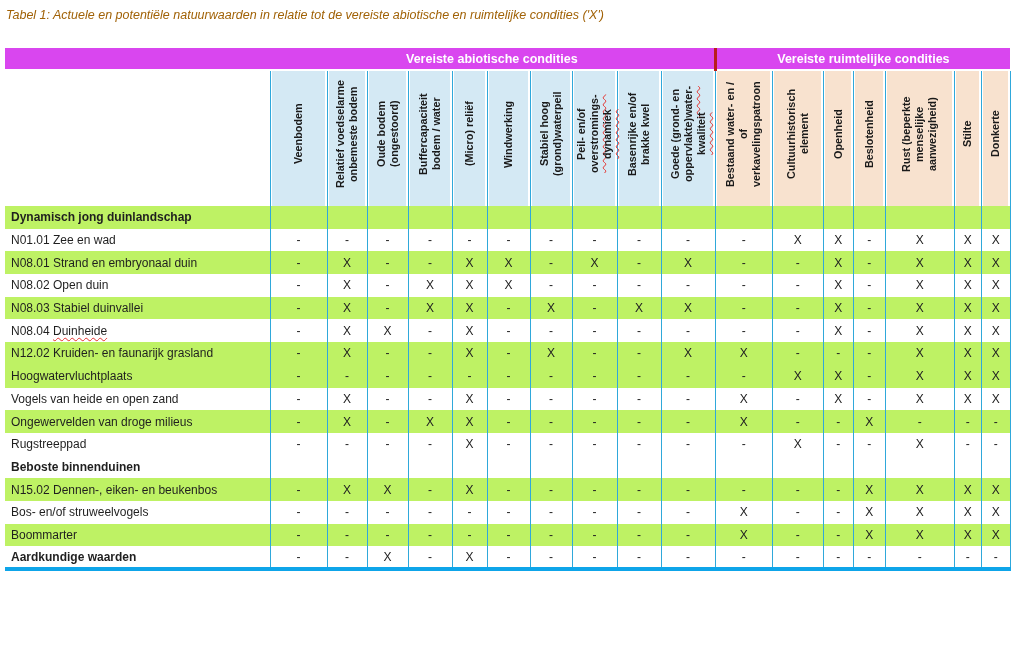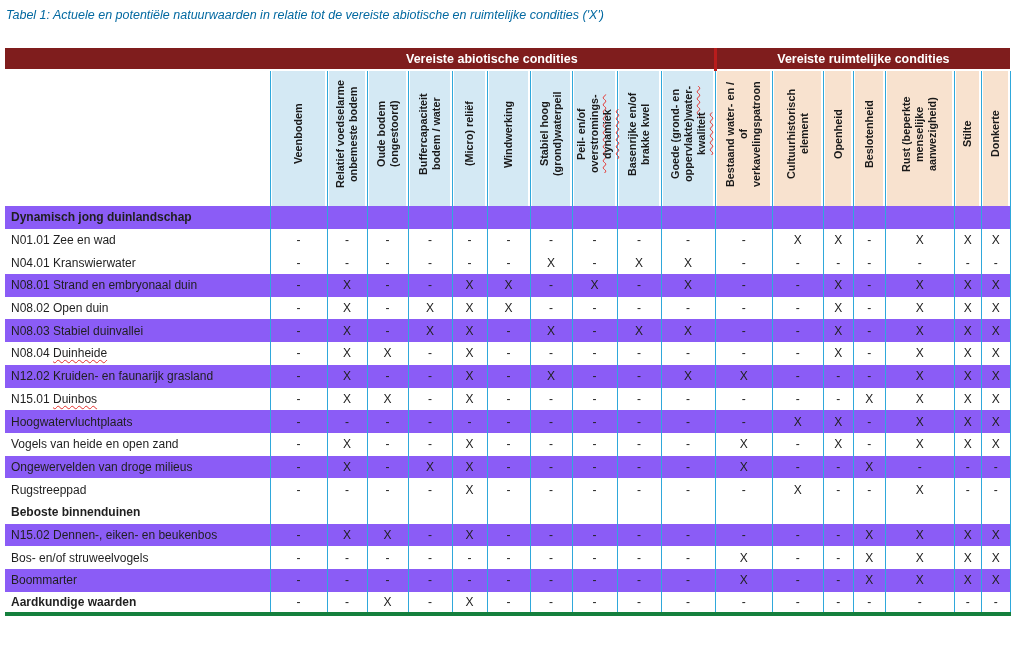--- a/index.html
+++ b/index.html
@@ -1,39 +1,39 @@
 <!DOCTYPE html>
 <html><head>
 <meta charset="utf-8">
 <style>
   html,body{margin:0;padding:0;background:#ffffff;}
   body{width:1013px;height:671px;font-family:"Liberation Sans",sans-serif;color:#1f1f1f;overflow:hidden;}
-  .title{font-style:italic;font-size:12.5px;margin:8px 0 0 6px;color:#0369a1;}
+  .title{font-style:italic;font-size:12.5px;margin:8px 0 0 6px;color:#a16207;}
   table{border-collapse:collapse;table-layout:fixed;margin:26px 0 0 5px;width:1005px;}
   tr.band-row{height:22px;}
-  td.band{background:#7f1d1d;color:#ffffff;font-weight:bold;font-size:12.5px;text-align:center;
+  td.band{background:#d946ef;color:#ffffff;font-weight:bold;font-size:12.5px;text-align:center;
           border-bottom:2px solid #ffffff;padding:0;}
   td.band-spatial{border-left:3px solid #b91c1c;}
   tr.colhead-row{height:135px;}
   th.corner-cell{background:#ffffff;border:none;}
   th.colhead{vertical-align:bottom;padding:0 2px;background-clip:content-box;
              border-left:1px solid #2fa8db;text-align:center;}
   th.colhead.ablue{background-color:#d4e9f4;}
   th.colhead.peach{background-color:#f8e2cf;}
   th.colhead:last-child{border-right:1px solid #2fa8db;}
   .vtext{display:inline-block;writing-mode:vertical-rl;transform:rotate(180deg);
          font-size:10.8px;font-weight:bold;line-height:13px;height:126px;
          white-space:nowrap;margin-bottom:5px;color:#1a1a1a;}
   tbody tr{height:22.7px;}
-  tr.tint{background:#8b5cf6;}
+  tr.tint{background:#bef264;}
   td.label{font-size:12px;padding-left:6px;white-space:nowrap;overflow:hidden;}
   .b{font-weight:bold;}
   td.val{font-size:12px;text-align:center;border-left:1px solid #2fa8db;padding:0;color:#222;}
   td.val:last-child{border-right:1px solid #2fa8db;}
-  tbody tr:last-child td{border-bottom:4px solid #15803d;margin-top:10px;}
+  tbody tr:last-child td{border-bottom:4px solid #0ea5e9;margin-top:10px;}
   .wavy{text-decoration:underline;text-decoration-style:wavy;text-decoration-color:#e3312d;
         text-decoration-thickness:1px;text-underline-offset:2px;}
 </style>
 </head>
 <body>
 
 <p class="title">Tabel 1: Actuele en potentiële natuurwaarden in relatie tot de vereiste abiotische en ruimtelijke condities ('X')</p>
 
 <table>
   <colgroup id="colGroup">
@@ -117,40 +117,20 @@
         <td class="val">-</td>
         <td class="val">-</td>
         <td class="val">-</td>
         <td class="val">X</td>
         <td class="val">X</td>
         <td class="val">-</td>
         <td class="val">X</td>
         <td class="val">X</td>
         <td class="val">X</td>
       </tr>
-      <tr>
-        <td class="label"><span>N04.01 Kranswierwater</span></td>
-        <td class="val">-</td>
-        <td class="val">-</td>
-        <td class="val">-</td>
-        <td class="val">-</td>
-        <td class="val">-</td>
-        <td class="val">-</td>
-        <td class="val">X</td>
-        <td class="val">-</td>
-        <td class="val">X</td>
-        <td class="val">X</td>
-        <td class="val">-</td>
-        <td class="val">-</td>
-        <td class="val">-</td>
-        <td class="val">-</td>
-        <td class="val">-</td>
-        <td class="val">-</td>
-        <td class="val">-</td>
-      </tr>
       <tr class="tint">
         <td class="label"><span>N08.01 Strand en embryonaal duin</span></td>
         <td class="val">-</td>
         <td class="val">X</td>
         <td class="val">-</td>
         <td class="val">-</td>
         <td class="val">X</td>
         <td class="val">X</td>
         <td class="val">-</td>
         <td class="val">X</td>
@@ -233,40 +213,20 @@
         <td class="val">X</td>
         <td class="val">-</td>
         <td class="val">X</td>
         <td class="val">-</td>
         <td class="val">-</td>
         <td class="val">X</td>
         <td class="val">X</td>
         <td class="val">-</td>
         <td class="val">-</td>
         <td class="val">-</td>
-        <td class="val">X</td>
-        <td class="val">X</td>
-        <td class="val">X</td>
-      </tr>
-      <tr>
-        <td class="label"><span>N15.01 </span><span class="wavy">Duinbos</span></td>
-        <td class="val">-</td>
-        <td class="val">X</td>
-        <td class="val">X</td>
-        <td class="val">-</td>
-        <td class="val">X</td>
-        <td class="val">-</td>
-        <td class="val">-</td>
-        <td class="val">-</td>
-        <td class="val">-</td>
-        <td class="val">-</td>
-        <td class="val">-</td>
-        <td class="val">-</td>
-        <td class="val">-</td>
-        <td class="val">X</td>
         <td class="val">X</td>
         <td class="val">X</td>
         <td class="val">X</td>
       </tr>
       <tr class="tint">
         <td class="label"><span>Hoogwatervluchtplaats</span></td>
         <td class="val">-</td>
         <td class="val">-</td>
         <td class="val">-</td>
         <td class="val">-</td>

